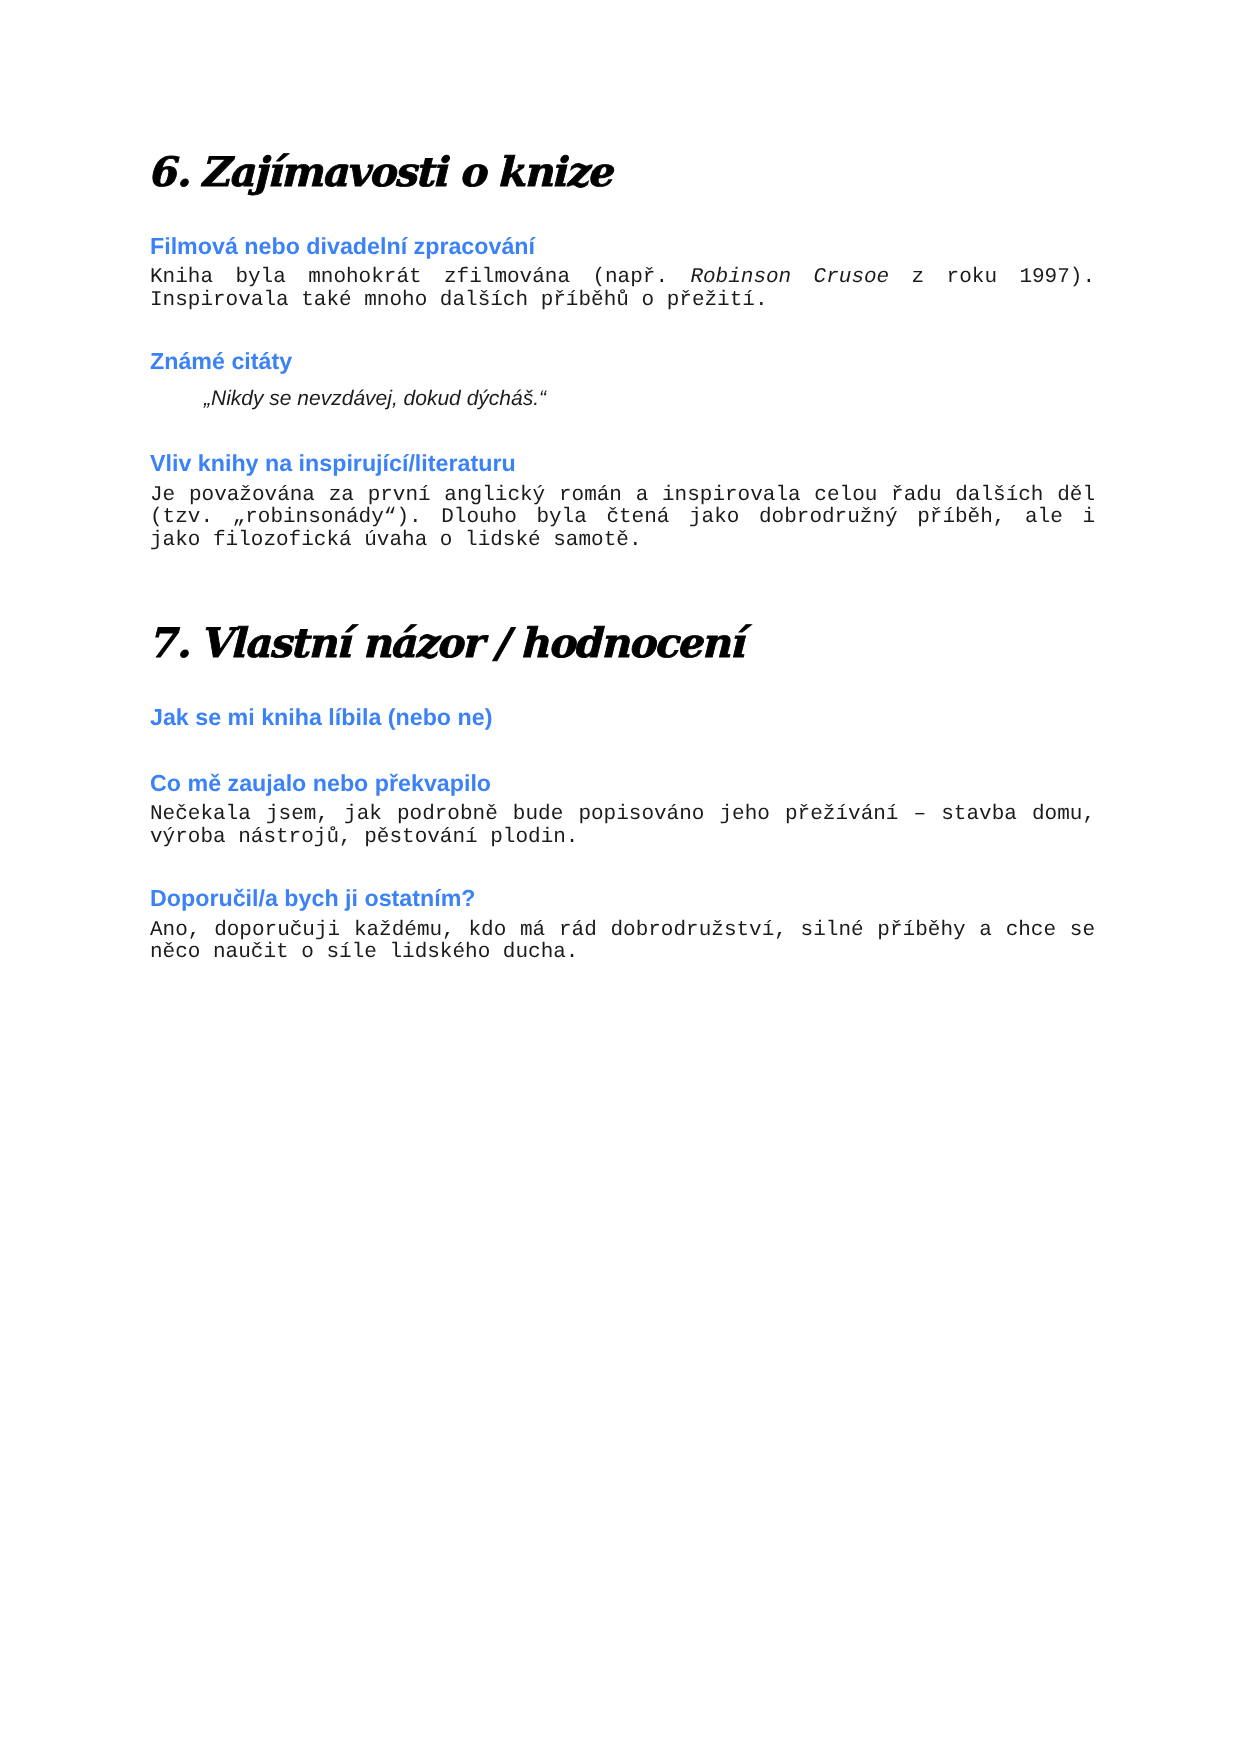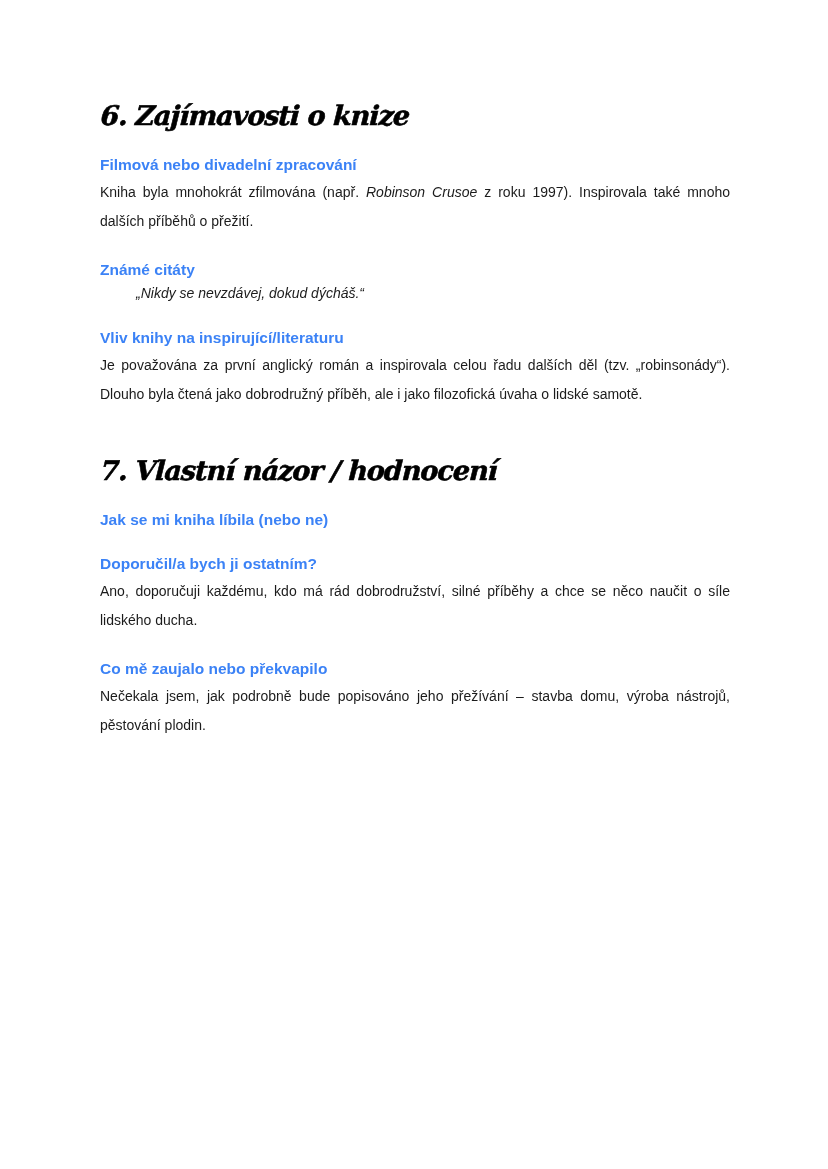--- a/index.html
+++ b/index.html
@@ -43,23 +43,24 @@
   }
   .sub-heading {
     font-size: 15.5px;
     font-weight: bold;
     line-height: 20px;
     color: #3b82f6;
     margin: 0 0 3px 0;
   }
   .body-para {
     font-size: 14px;
-    line-height: 29px;
+    line-height: 15px;
     text-align: justify;
     margin: 0;
+    font-family: Liberation Mono, monospace;
   }
   .body-para .book-title {
     font-style: italic;
   }
   .quote-block {
     padding-left: 36px;
     font-style: italic;
   }
   .quote-line {
     font-size: 14px;
@@ -94,23 +95,23 @@
   </div>
 
   <div class="section">
     <h1 class="script-heading">7. Vlastní názor / hodnocení</h1>
 
     <div class="subsection">
       <h2 class="sub-heading">Jak se mi kniha líbila (nebo ne)</h2>
     </div>
 
     <div class="subsection">
-      <h2 class="sub-heading">Doporučil/a bych ji ostatním?</h2>
-      <p class="body-para">Ano, doporučuji každému, kdo má rád dobrodružství, silné příběhy a chce se něco naučit o síle lidského ducha.</p>
+      <h2 class="sub-heading">Co mě zaujalo nebo překvapilo</h2>
+      <p class="body-para">Nečekala jsem, jak podrobně bude popisováno jeho přežívání – stavba domu, výroba nástrojů, pěstování plodin.</p>
     </div>
 
     <div class="subsection">
-      <h2 class="sub-heading">Co mě zaujalo nebo překvapilo</h2>
-      <p class="body-para">Nečekala jsem, jak podrobně bude popisováno jeho přežívání – stavba domu, výroba nástrojů, pěstování plodin.</p>
+      <h2 class="sub-heading">Doporučil/a bych ji ostatním?</h2>
+      <p class="body-para">Ano, doporučuji každému, kdo má rád dobrodružství, silné příběhy a chce se něco naučit o síle lidského ducha.</p>
     </div>
   </div>
 
 </div>
 
 </body></html>

